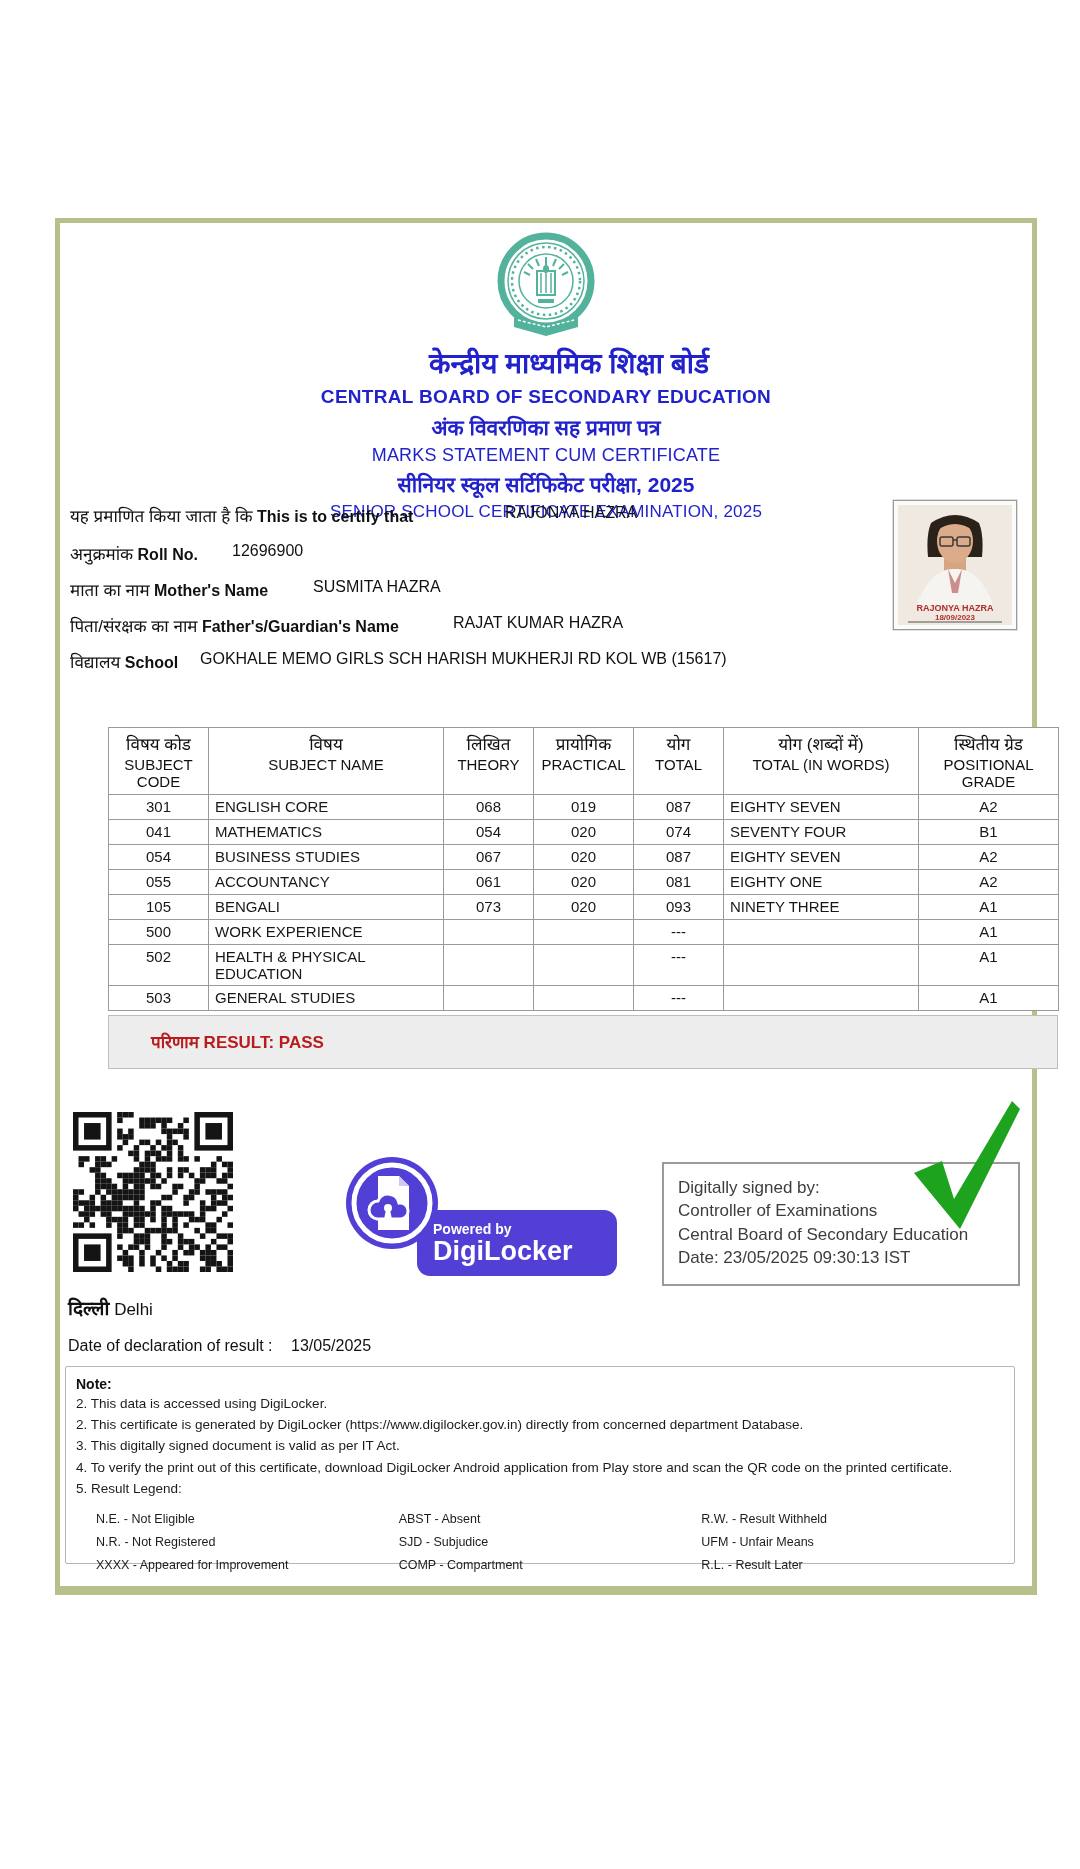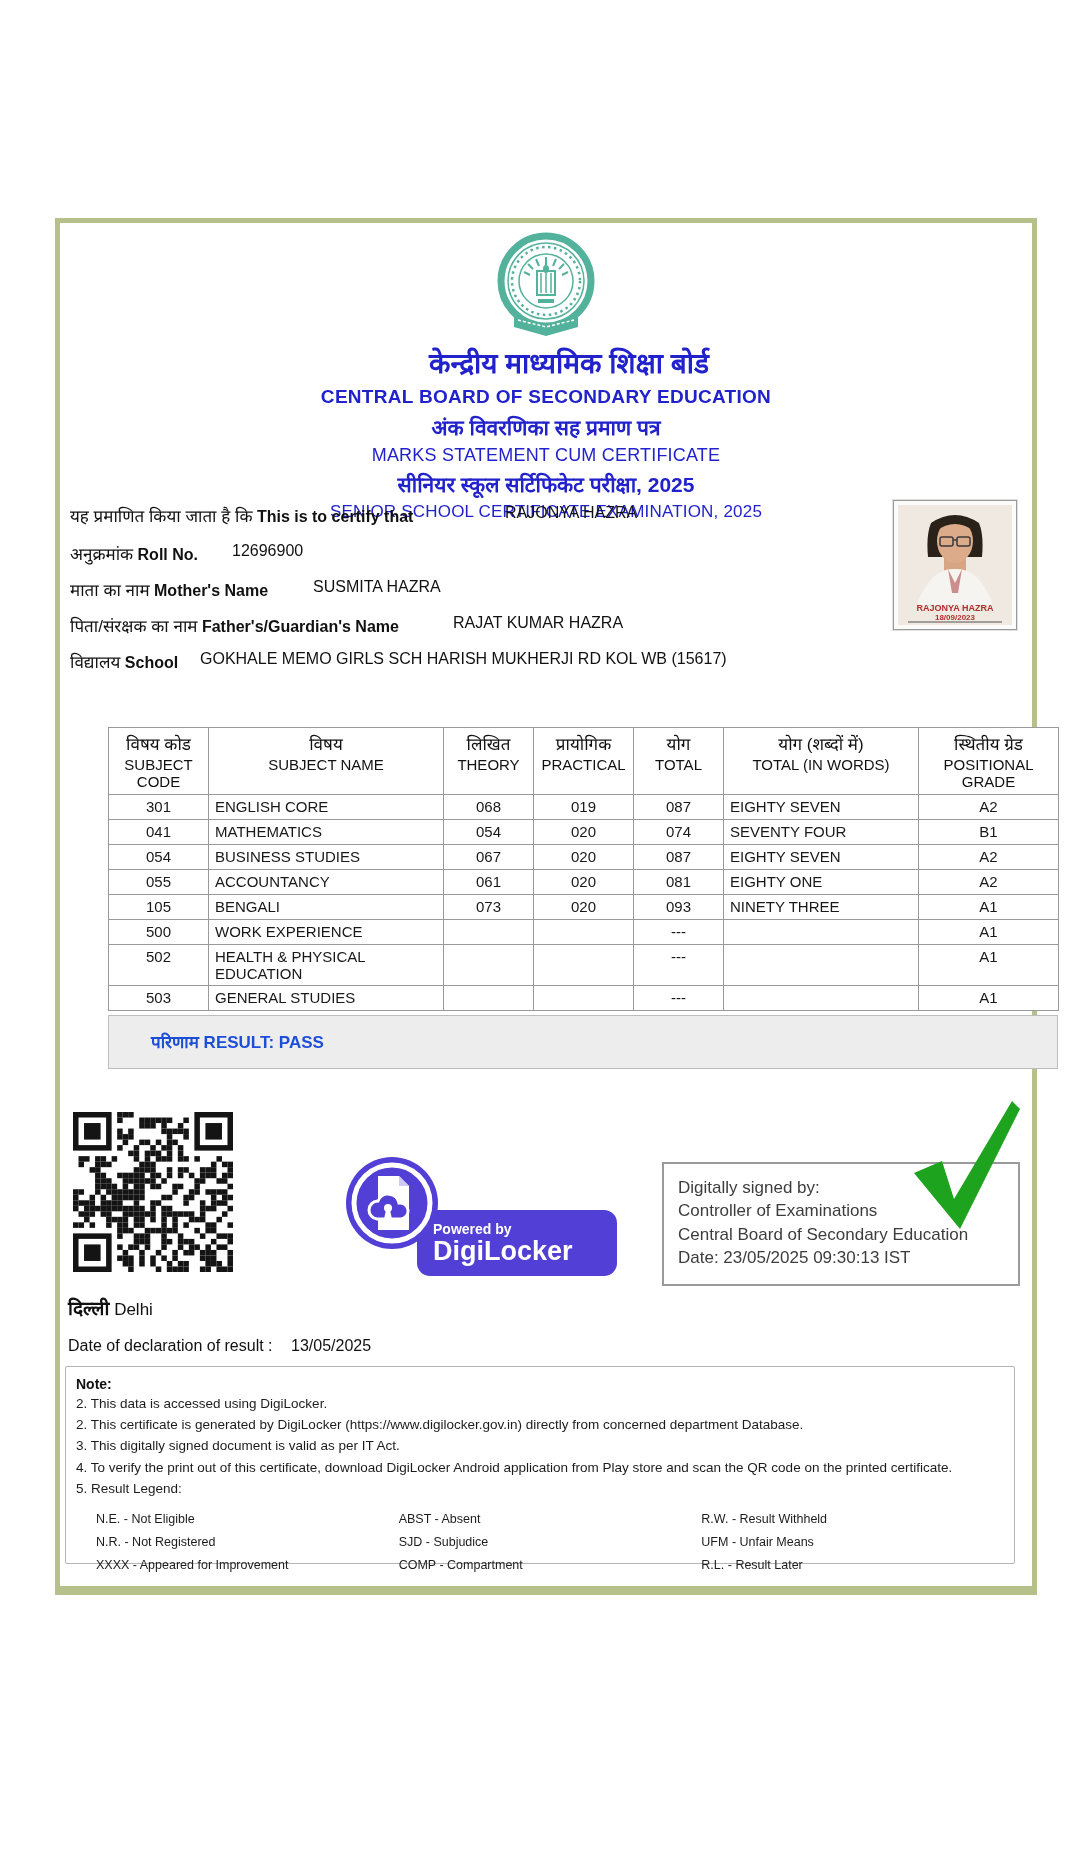--- a/index.html
+++ b/index.html
@@ -40,21 +40,21 @@
   
   .table-zone{position:absolute;left:5px;top:504px;width:950px;margin-left:43px;}
   table.marks{border-collapse:collapse;width:950px;table-layout:fixed;background:#fff;}
   table.marks th, table.marks td{border:1px solid var(--tborder);}
   table.marks th{font-weight:normal;padding:4px 2px;vertical-align:top;}
   .th-hi{font-size:17px;color:#111;}
   .th-en{font-size:15px;color:#111;margin-top:1px;}
   table.marks td{font-size:15px;color:#181818;padding:3px 6px;height:25px;text-align:center;vertical-align:top;}
   table.marks td.c1, table.marks td.c5{text-align:left;}
   .result-band{margin-top:4px;height:54px;background:var(--band);border:1px solid #bdbdbd;
-    line-height:54px;padding-left:42px;font-size:17px;font-weight:bold;color:#1d4ed8;}
+    line-height:54px;padding-left:42px;font-size:17px;font-weight:bold;color:#b91c1c;}
 
   
   .qr{position:absolute;left:13px;top:889px;width:160px;height:160px;}
 
   
   .dl-badge{position:absolute;left:285px;top:933px;width:330px;height:96px;}
   .dl-pill{position:absolute;left:72px;top:14px;width:200px;height:66px;background:var(--purple);
     border-radius:13px;color:#fff;display:flex;flex-direction:column;justify-content:center;padding-left:16px;margin-top:40px;}
   .dl-powered{font-size:14px;font-weight:bold;}
   .dl-name{font-size:27px;font-weight:bold;line-height:1.05;}

